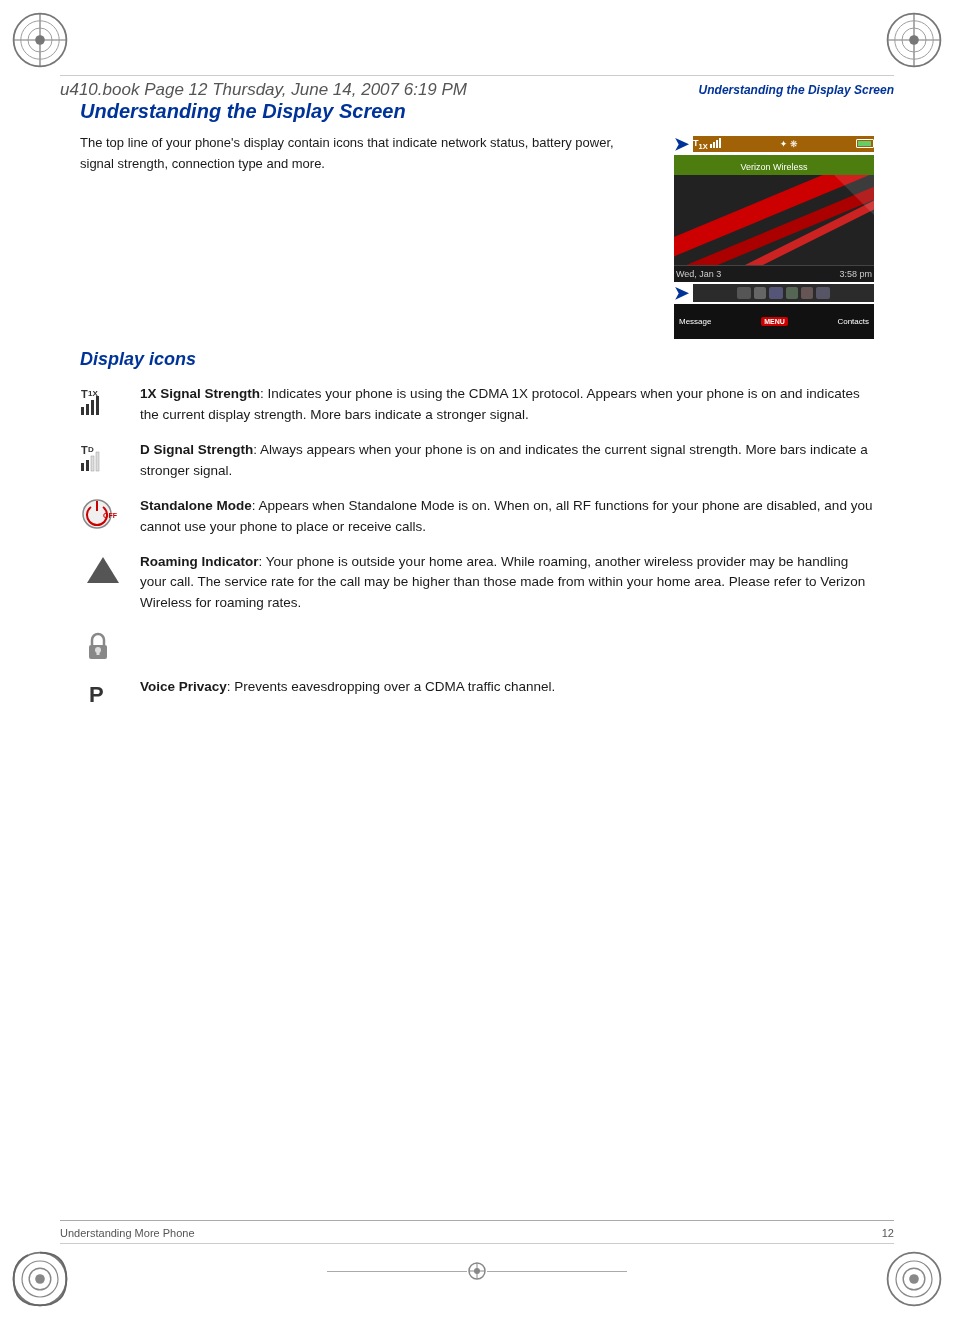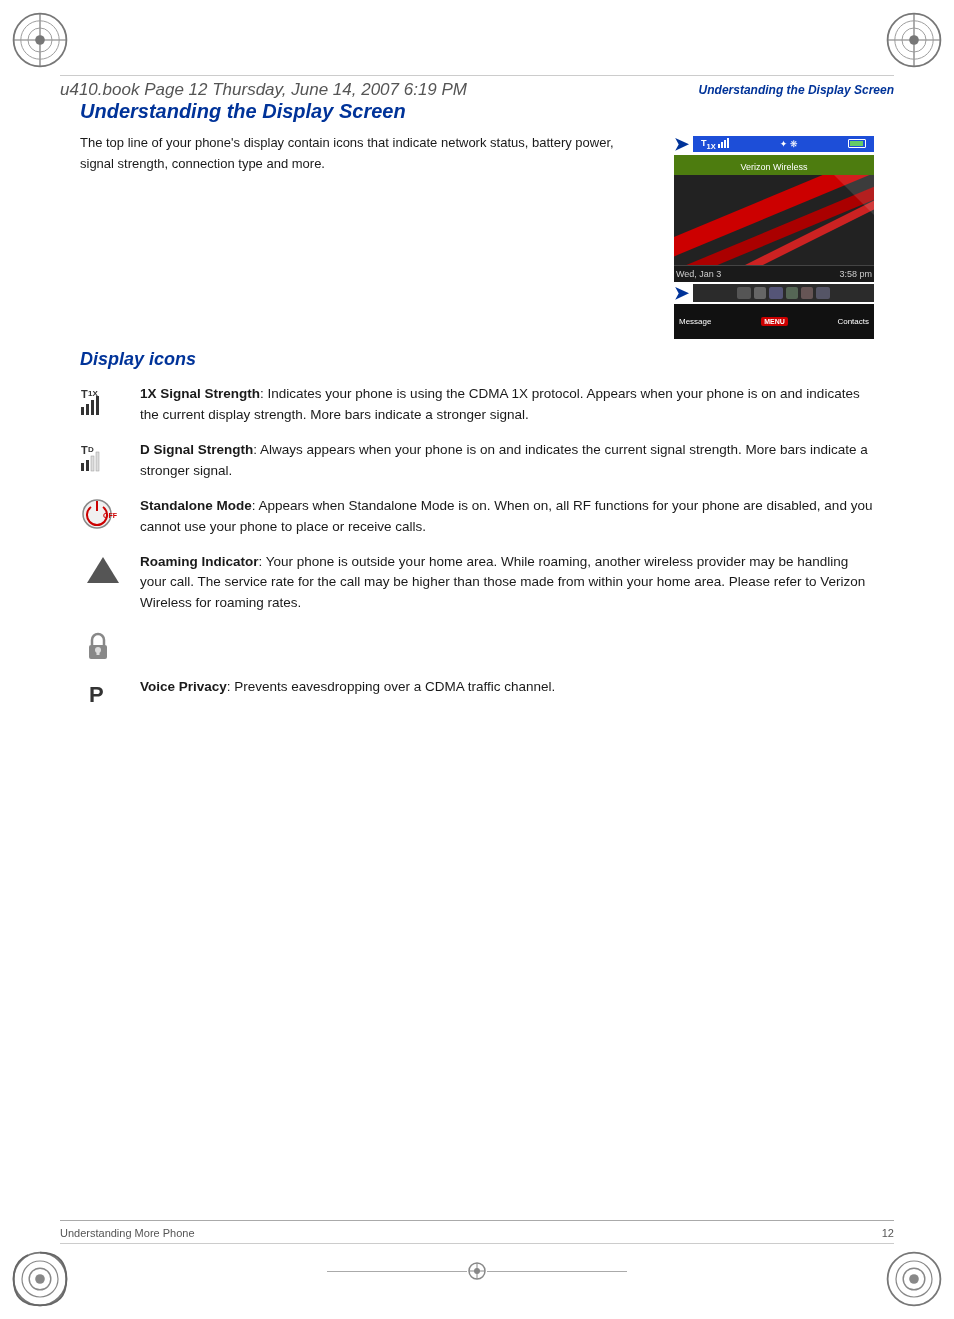--- a/index.html
+++ b/index.html
@@ -204,21 +204,21 @@
     <div class="intro-text-block">
       <p style="font-size:13px;line-height:1.6;margin-bottom:10px;">The top line of your phone's display contain icons that indicate network status, battery power, signal strength, connection type and more.</p>
     </div>
     <div class="phone-image-block">
 
       <div style="display:flex;align-items:center;margin-bottom:0;">
         <div style="display:flex;flex-direction:column;width:100%;">
 
           <div style="display:flex;align-items:center;">
             <span style="color:#003399;font-size:18px;font-weight:bold;margin-right:4px;">➤</span>
-            <div style="flex:1;background:#1d4ed8;padding:2px 8px;display:flex;align-items:center;justify-content:space-between;">
+            <div style="flex:1;background:#a16207;padding:2px 0;display:flex;align-items:center;justify-content:space-between;">
               <span style="color:#fff;font-size:9px;font-weight:bold;">T<sub>1X</sub>
                 <span style="display:inline-flex;align-items:flex-end;gap:1px;height:9px;vertical-align:middle;">
                   <span style="width:2px;height:4px;background:#fff;display:inline-block;"></span>
                   <span style="width:2px;height:6px;background:#fff;display:inline-block;"></span>
                   <span style="width:2px;height:8px;background:#fff;display:inline-block;"></span>
                   <span style="width:2px;height:10px;background:#fff;display:inline-block;"></span>
                 </span>
               </span>
               <span style="color:#fff;font-size:9px;">✦ ❋</span>
               <div style="display:flex;align-items:center;">

